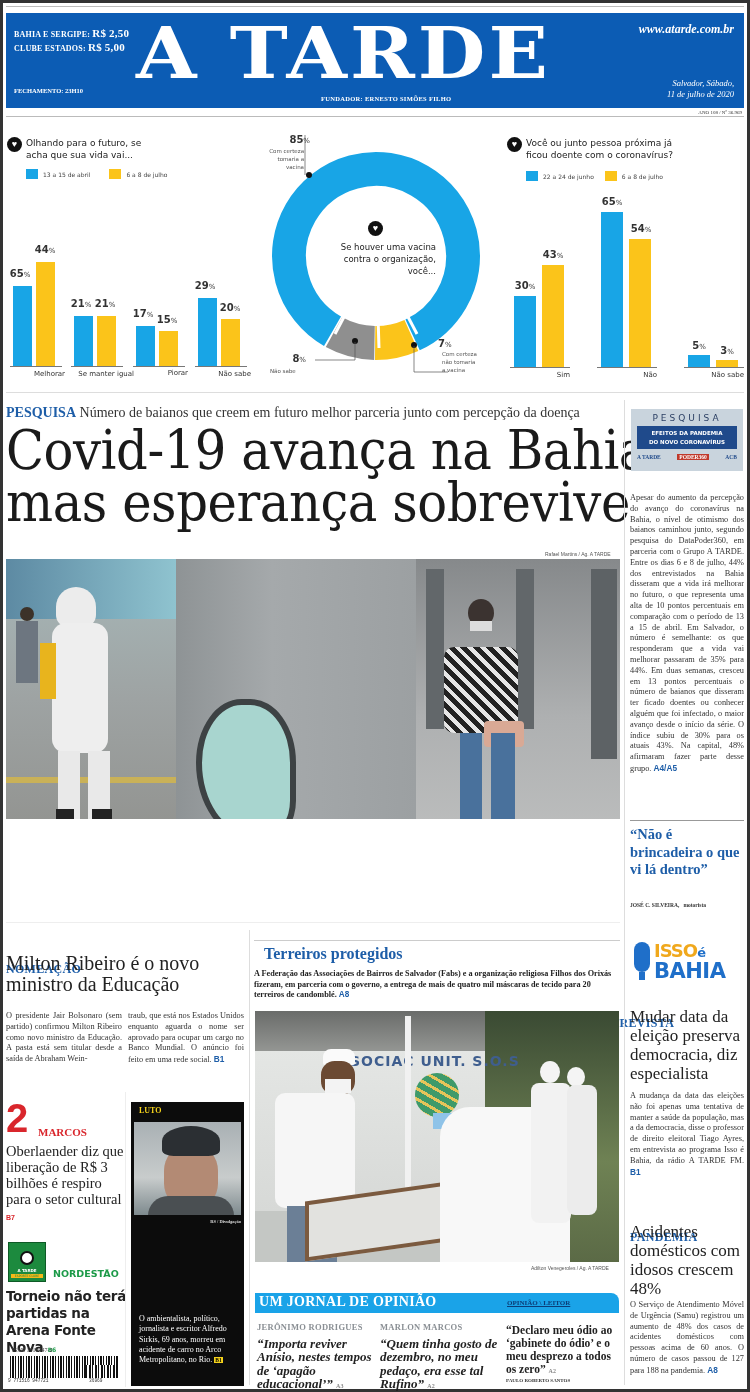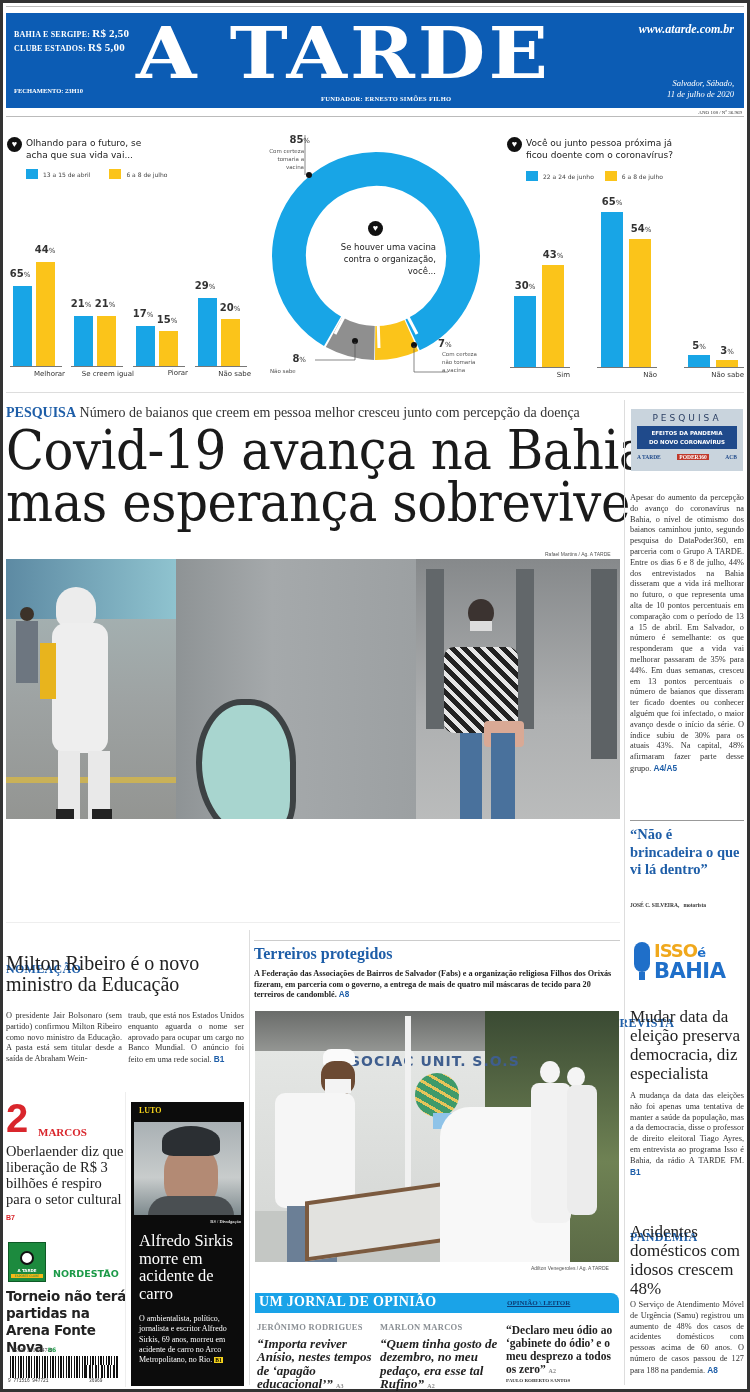--- a/index.html
+++ b/index.html
@@ -107,21 +107,21 @@
   <div class="bar-label" style="left:90px; top:298px;"><span>21</span><small>%</small></div>
   <div class="bar-label" style="left:128px; top:308px;"><span>17</span><small>%</small></div>
   <div class="bar-label" style="left:152px; top:314px;"><span>15</span><small>%</small></div>
   <div class="bar-label" style="left:190px; top:280px;"><span>29</span><small>%</small></div>
   <div class="bar-label" style="left:215px; top:302px;"><span>20</span><small>%</small></div>
   <div class="baseline" style="left:10px; top:366px; width:52px;"></div>
   <div class="baseline" style="left:71px; top:366px; width:52px;"></div>
   <div class="baseline" style="left:133px; top:366px; width:52px;"></div>
   <div class="baseline" style="left:195px; top:366px; width:52px;"></div>
   <div class="cat" style="left:5px; top:370px; width:60px;">Melhorar</div>
-  <div class="cat" style="left:62px; top:370px; width:72px;">Se creem igual</div>
+  <div class="cat" style="left:62px; top:370px; width:72px;">Se manter igual</div>
   <div class="cat" style="left:128px; top:369px; width:60px;">Piorar</div>
   <div class="cat" style="left:191px; top:370px; width:60px;">Não sabe</div>
 </div>
 
 <div>
   <svg class="abs" style="left:268px; top:148px;" width="216" height="216" viewBox="0 0 216 216">
 
     <circle cx="108" cy="108" r="87" fill="none" stroke="#18a5e6" stroke-width="34" stroke-dasharray="462.6 546.6" transform="rotate(120 108 108)"></circle>
     <circle cx="108" cy="108" r="87" fill="none" stroke="#fbc41a" stroke-width="34" stroke-dasharray="37.3 546.6" stroke-dashoffset="0" transform="rotate(66 108 108)"></circle>
     <circle cx="108" cy="108" r="87" fill="none" stroke="#8f8f8f" stroke-width="34" stroke-dasharray="42.3 546.6" transform="rotate(91 108 108)"></circle>
@@ -191,21 +191,21 @@
   <div class="baseline" style="left:597px; top:367px; width:60px;"></div>
   <div class="baseline" style="left:684px; top:367px; width:60px;"></div>
   <div class="cat" style="left:510px; top:371px; width:60px;">Sim</div>
   <div class="cat" style="left:597px; top:371px; width:60px;">Não</div>
   <div class="cat" style="left:684px; top:371px; width:60px;">Não sabe</div>
 </div>
 <div class="hrule" style="left:6px; top:392px; width:738px; background:#ddd;"></div>
 
 <div class="kicker-line">
   <span class="tag">PESQUISA</span>
-  <span>Número de baianos que creem em pessoa melhor cresceu junto com percepção da doença</span>
+  <span>Número de baianos que creem em futuro melhor parceria junto com percepção da doença</span>
 </div>
 <div class="headline">
   <div>Covid-19 avança na Bahia</div>
   <div>mas esperança sobrevive</div>
 </div>
 
 <div class="abs" style="left:631px; top:409px; width:112px; height:62px; background:#c9d4dd;">
   <div class="abs sans" style="left:0; top:4px; width:112px; text-align:center; font-size:9px; letter-spacing:3px; color:#2b3f63;">PESQUISA</div>
   <div class="abs sans" style="left:6px; top:17px; width:100px; height:23px; background:#1f4a8b; color:#fff; font-size:5.5px; font-weight:bold; text-align:center; line-height:9px; padding-top:3px;">
     <div>EFEITOS DA PANDEMIA</div>
@@ -321,32 +321,31 @@
 <div class="abs" style="left:89px; top:1378px; font-size:4.5px; color:#333; font-family:'Liberation Mono',monospace;">36969</div>
 
 <div class="abs" style="left:131px; top:1102px; width:113px; height:284px; background:#0c0c0c;">
   <div class="abs" style="left:8px; top:4px; font-size:8px; font-weight:bold; color:#f5d31c;">LUTO</div>
   <div class="abs" style="left:3px; top:20px; width:107px; height:93px; background:linear-gradient(180deg,#a9b0b4 0%,#c8cccc 60%,#7e8a8e 100%); overflow:hidden;">
     <div class="abs" style="left:30px; top:24px; width:54px; height:62px; border-radius:40%; background:#b38a74;"></div>
     <div class="abs" style="left:28px; top:4px; width:58px; height:30px; border-radius:50% 50% 20% 20%; background:#2b2f33;"></div>
     <div class="abs" style="left:14px; top:74px; width:86px; height:30px; border-radius:20px 20px 0 0; background:#4a4f52;"></div>
   </div>
   <div class="abs" style="left:0; top:117px; width:110px; text-align:right; font-size:4.5px; color:#ddd; font-weight:bold;">RS / Divulgação</div>
-  <div class="abs" style="left:8px; top:130px; width:100px; font-size:16.5px; line-height:17.5px; color:#fff;">Alfredo Sirkis morre em acidente de carro</div>
   <div class="abs" style="left:8px; top:212px; width:100px; font-size:8px; line-height:10.3px; color:#fff;">
     <span>O ambientalista, político, jornalista e escritor Alfredo Sirkis, 69 anos, morreu em acidente de carro no Arco Metropolitano, no Rio.</span> <span style="background:#f5d31c; color:#000; font-size:5.5px; font-weight:bold; padding:0 1px;">B1</span>
   </div>
 </div>
 
 <div class="vrule" style="left:125px; top:1092px; height:295px; background:#eee;"></div>
 <div class="vrule" style="left:249px; top:930px; height:455px; background:#ddd;"></div>
 <div class="vrule" style="left:624px; top:400px; height:985px; background:#ddd;"></div>
 
 <div class="hrule" style="left:254px; top:940px; width:366px; background:#ccc;"></div>
-<div class="abs" style="left:254px; top:945px; font-size:16px; font-weight:bold; color:#1e5ea8;">Terreiros protegidos</div>
+<div class="abs" style="left:264px; top:945px; font-size:16px; font-weight:bold; color:#1e5ea8;">Terreiros protegidos</div>
 <div class="abs" style="left:254px; top:969px; width:366px; font-size:8.2px; line-height:10.6px; font-weight:bold; color:#222;">
   <span>A Federação das Associações de Bairros de Salvador (Fabs) e a organização religiosa Filhos dos Orixás fizeram, em parceria com o governo, a entrega de mais de quatro mil máscaras de tecido para 20 terreiros de candomblé.</span> <span class="ref">A8</span>
 </div>
 
 <div class="photo" style="left:255px; top:1011px; width:364px; height:251px; background:#c4c7c4;">
   <div class="abs" style="left:0; top:0; width:364px; height:50px; background:linear-gradient(180deg,#6a6c6a,#9ea09d);"></div>
   <div class="abs" style="left:230px; top:0; width:134px; height:251px; background:linear-gradient(180deg,#3a4a33,#6f8254 60%,#5b6a46);"></div>
   <div class="abs" style="left:0; top:40px; width:230px; height:160px; background:linear-gradient(180deg,#e4e6e4,#d7d9d7);"></div>
   <div class="abs sans" style="left:95px; top:42px; font-size:14px; font-weight:bold; color:#3f5e8e; letter-spacing:1px; white-space:nowrap;">SOCIAÇ   UNIT. S.O.S</div>
   <div class="abs" style="left:150px; top:5px; width:6px; height:210px; background:#f1f1f1;"></div>

